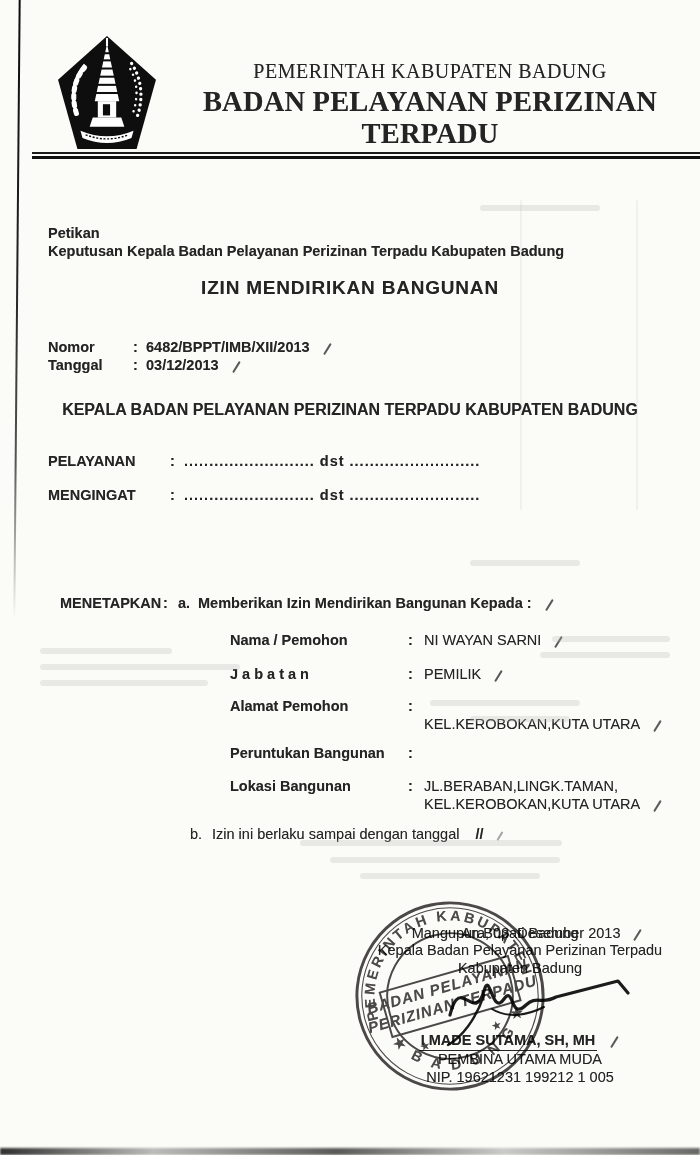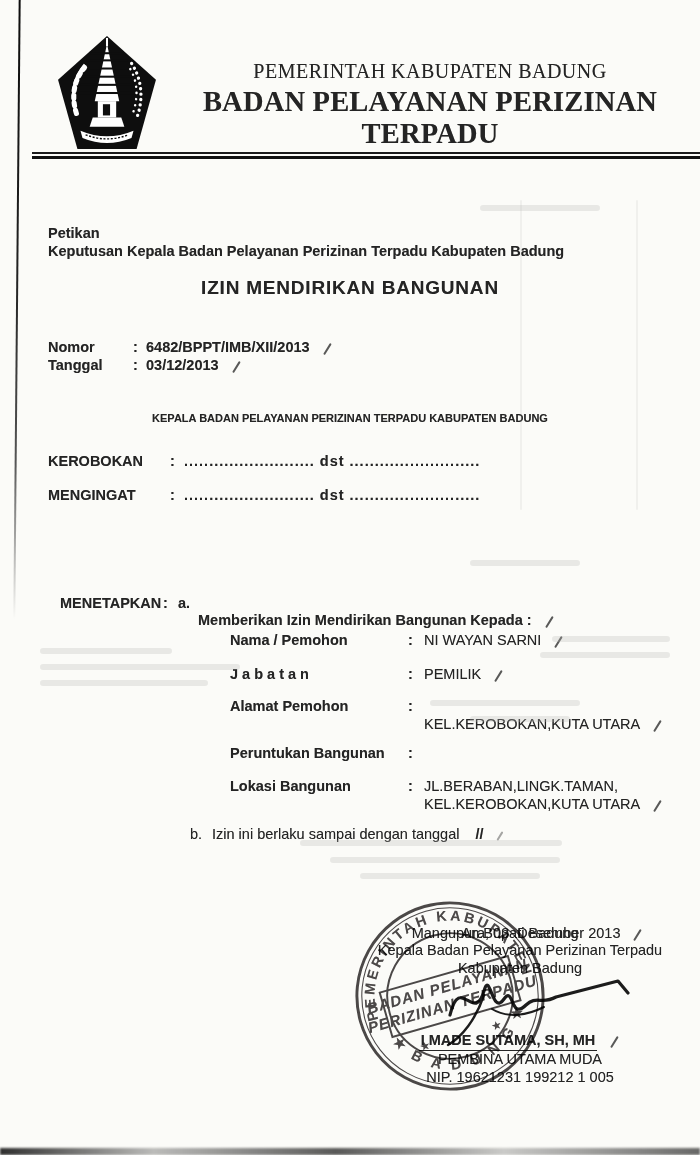--- a/index.html
+++ b/index.html
@@ -100,35 +100,35 @@
   <div class="t b" style="left:133px;top:338px;">:</div>
   <div class="t b" style="left:146px;top:338px;">
     <span>6482/BPPT/IMB/XII/2013</span><span class="tick"></span>
   </div>
   <div class="t b" style="left:48px;top:356px;">Tanggal</div>
   <div class="t b" style="left:133px;top:356px;">:</div>
   <div class="t b" style="left:146px;top:356px;">
     <span>03/12/2013</span><span class="tick"></span>
   </div>
 
-  <div class="t b ctr" style="top:400px;font-size:11px;margin-top:12px;">KEPALA BADAN PELAYANAN PERIZINAN TERPADU KABUPATEN BADUNG</div>
-
-  <div class="t b" style="left:48px;top:452px;">KEROBOKAN</div>
+  <div class="t b ctr" style="top:400px;font-size:16px;">KEPALA BADAN PELAYANAN PERIZINAN TERPADU KABUPATEN BADUNG</div>
+
+  <div class="t b" style="left:48px;top:452px;">PELAYANAN</div>
   <div class="t b" style="left:170px;top:452px;">:</div>
   <div class="t dots" style="left:184px;top:452px;">.......................... dst ..........................</div>
 
   <div class="t b" style="left:48px;top:486px;">MENGINGAT</div>
   <div class="t b" style="left:170px;top:486px;">:</div>
   <div class="t dots" style="left:184px;top:486px;">.......................... dst ..........................</div>
 
 
   <div class="t b" style="left:60px;top:594px;">MENETAPKAN</div>
   <div class="t b" style="left:163px;top:594px;">:</div>
   <div class="t sb" style="left:178px;top:594px;">a.</div>
-  <div class="t sb" style="left:198px;top:594px;margin-top:17px;">
+  <div class="t sb" style="left:198px;top:594px;">
     <span>Memberikan Izin Mendirikan Bangunan Kepada :</span><span class="tick"></span>
   </div>
 
   <div class="t b" style="left:230px;top:631px;">Nama / Pemohon</div>
   <div class="t b" style="left:408px;top:631px;">:</div>
   <div class="t" style="left:424px;top:631px;">
     <span>NI WAYAN SARNI</span><span class="tick"></span>
   </div>
 
   <div class="t b" style="left:230px;top:665px;">J a b a t a n</div>

